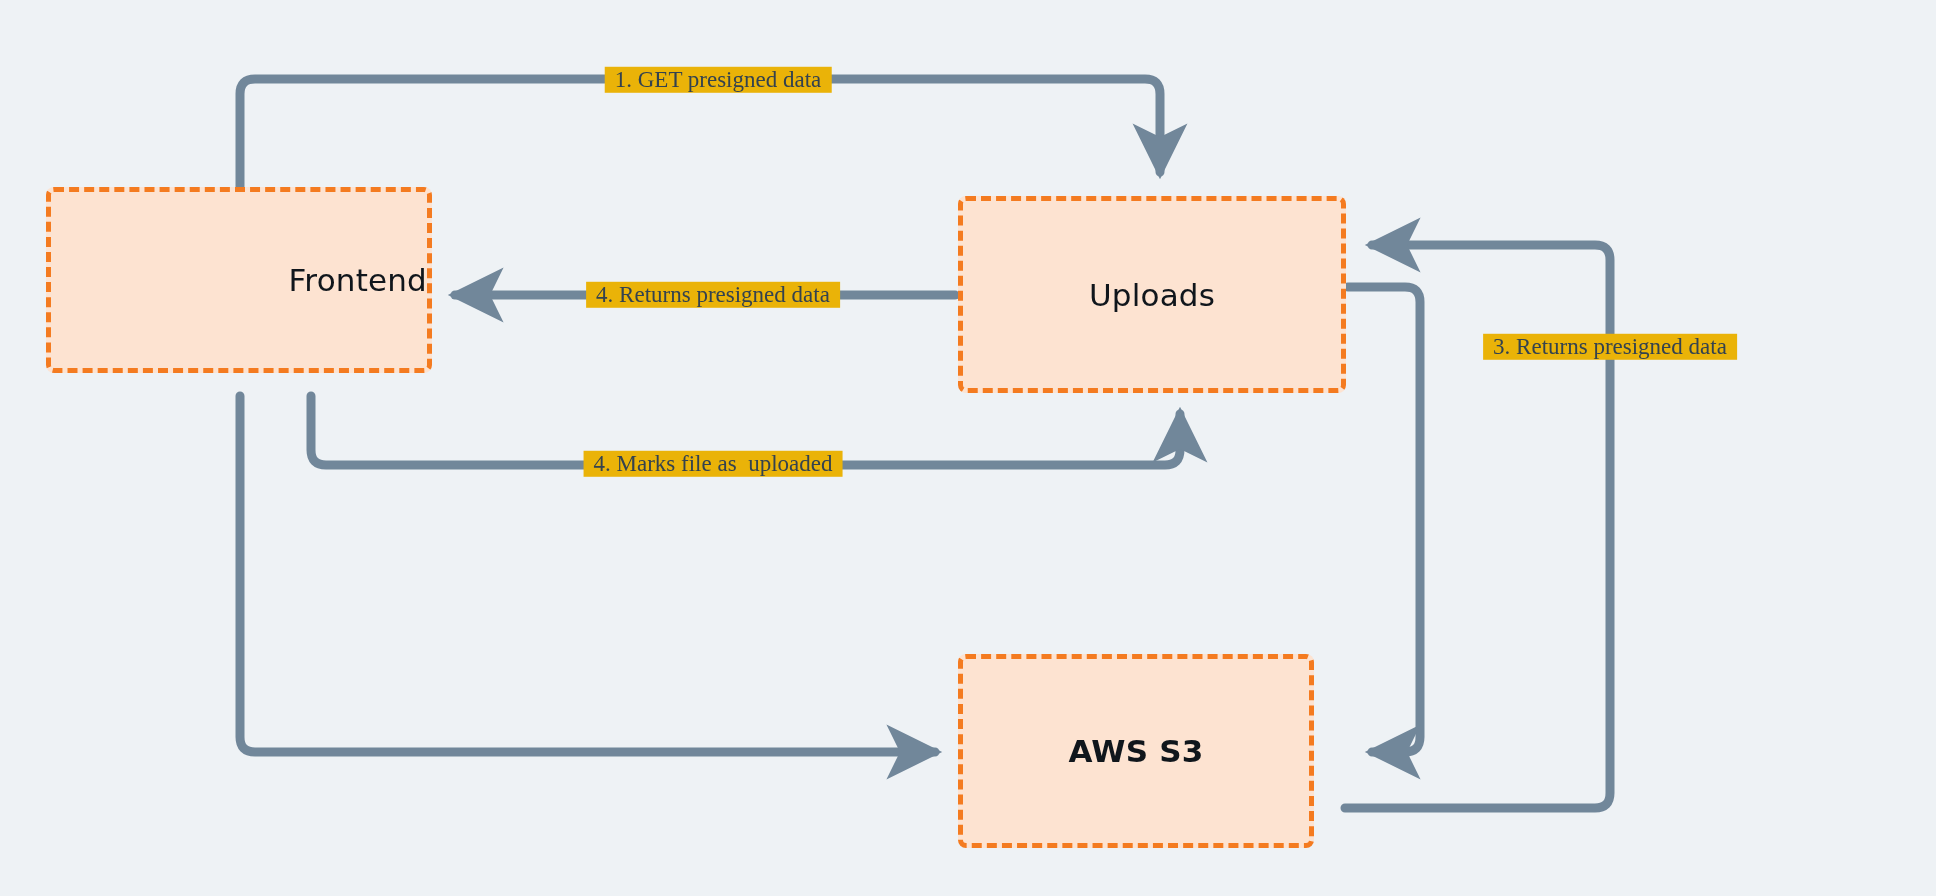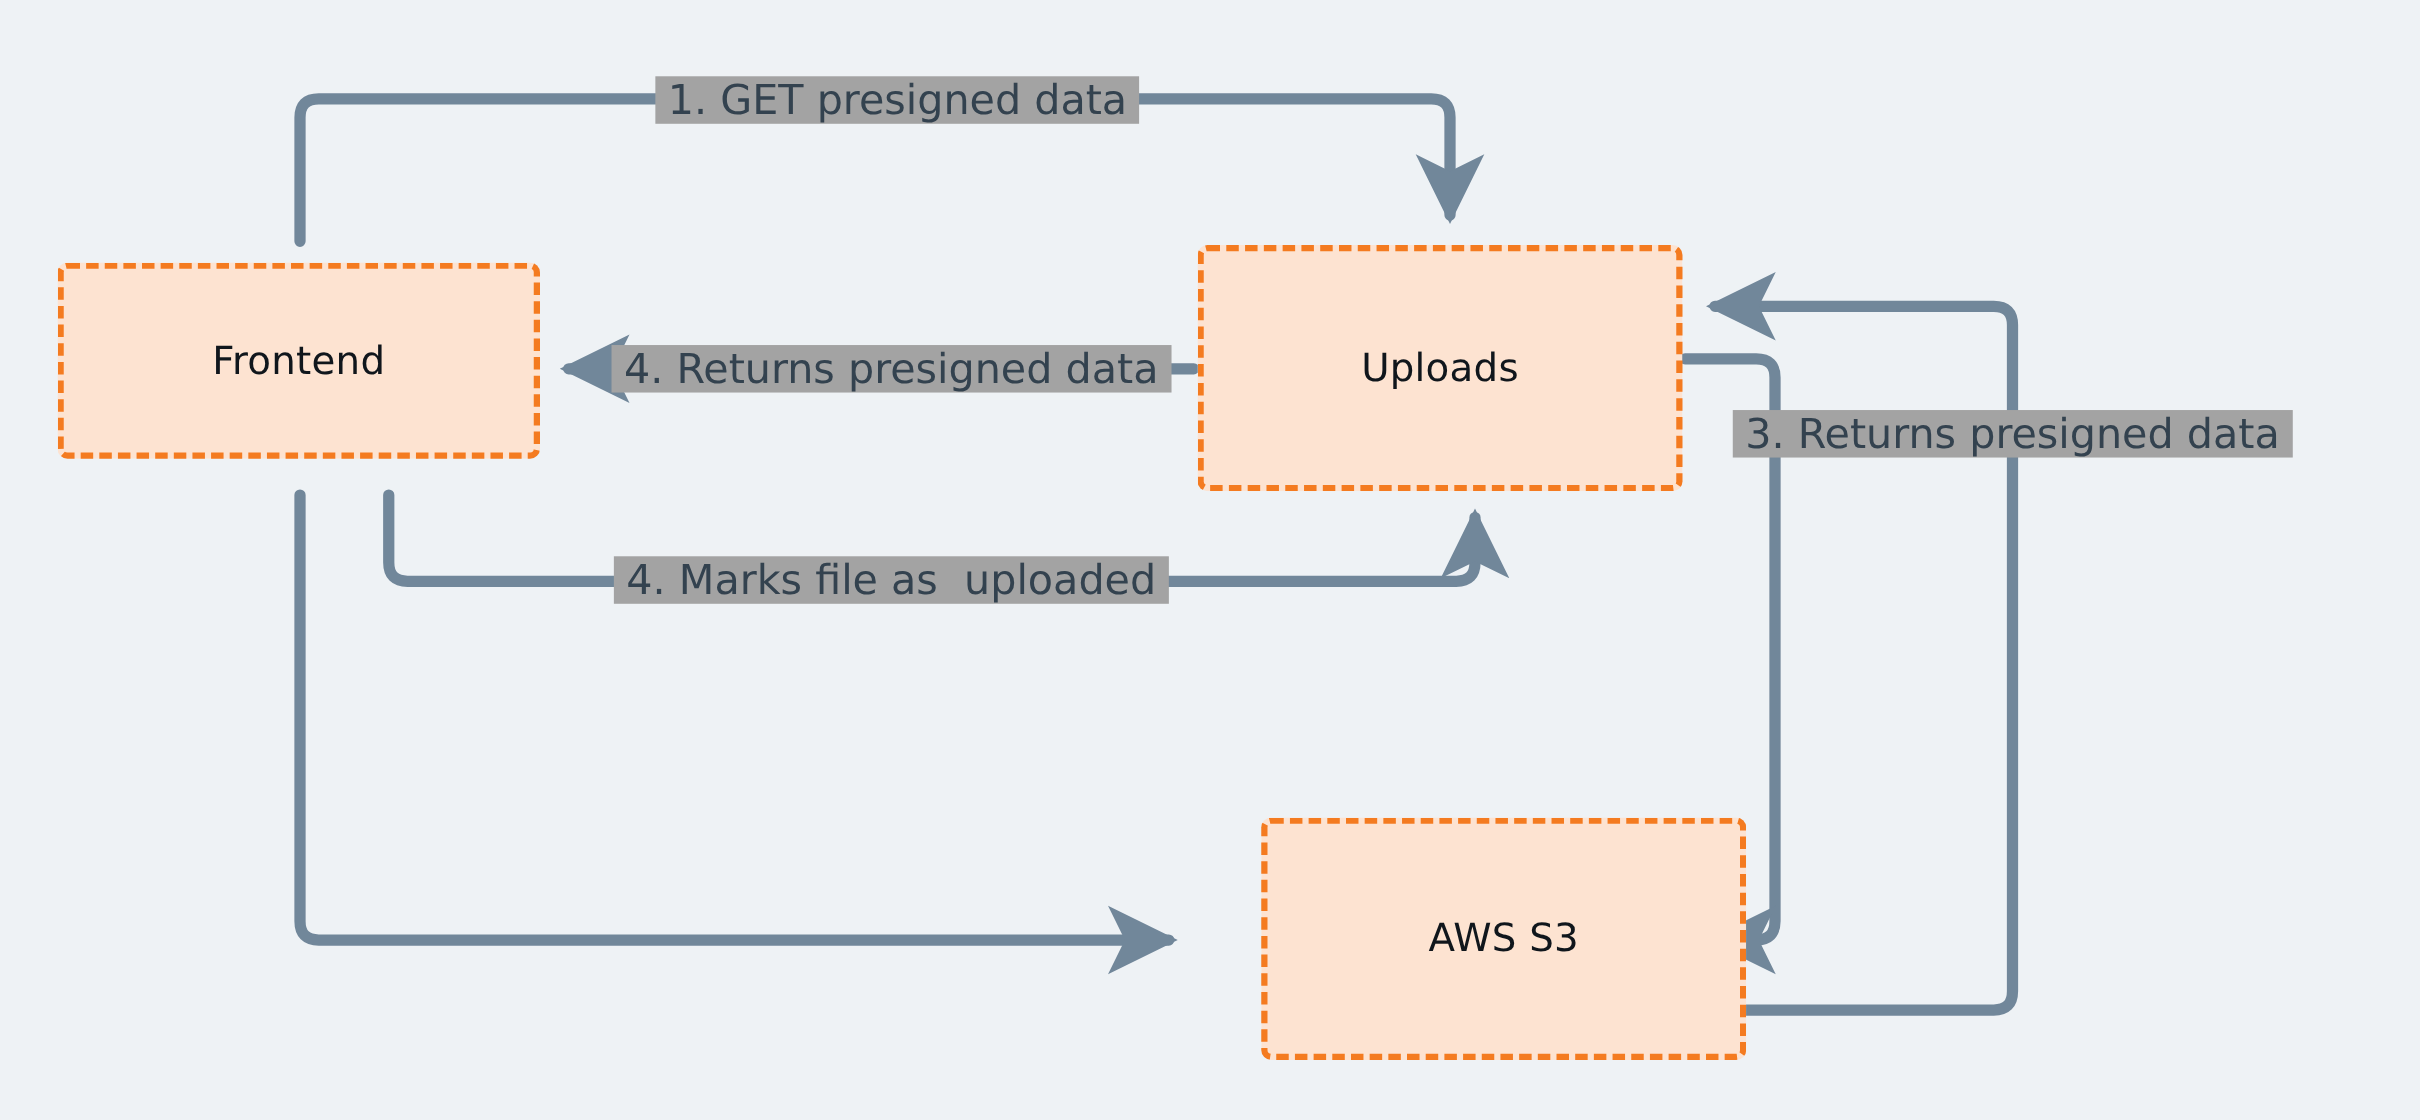--- a/index.html
+++ b/index.html
@@ -37,27 +37,28 @@
     justify-content: center;
   }
   .node-label {
     font-size: 31px;
     color: #10161c;
     letter-spacing: 0.2px;
     white-space: pre;
   }
   .edge-label {
     position: absolute;
-    font-size: 33px;
+    font-size: 23px;
     color: #33424f;
     white-space: pre;
-    background: #a3a3a3;
+    background: #eab308;
     padding: 0 10px;
     line-height: 1.15;
     transform: translate(-50%, -50%);
+    font-family: Liberation Serif, serif;
   }
 </style>
 </head>
 <body>
 
 <div id="diagram-root">
 
   <svg class="canvas" viewBox="0 0 1936 896" xmlns="http://www.w3.org/2000/svg">
     <defs>
       <marker id="arrowhead" markerWidth="7" markerHeight="7" refX="5.4" refY="3.5" orient="auto" markerUnits="strokeWidth">
@@ -74,29 +75,29 @@
       <path d="M 311 396 L 311 450 Q 311 465 326 465 L 1165 465 Q 1180 465 1180 450 L 1180 414" marker-end="url(#arrowhead)"></path>
 
       <path d="M 240 396 L 240 737 Q 240 752 255 752 L 935 752" marker-end="url(#arrowhead)"></path>
 
       <path d="M 1348 287 L 1405 287 Q 1420 287 1420 302 L 1420 737 Q 1420 752 1405 752 L 1372 752" marker-end="url(#arrowhead)"></path>
 
       <path d="M 1345 808 L 1595 808 Q 1610 808 1610 793 L 1610 260 Q 1610 245 1595 245 L 1372 245" marker-end="url(#arrowhead)"></path>
     </g>
   </svg>
 
-  <div class="node-box" style="left:46px; top:210px; width:386px; height:157px;">
+  <div class="node-box" style="left:46px; top:187px; width:386px; height:186px;justify-content:flex-end;">
     <span class="node-label">Frontend</span>
   </div>
 
   <div class="node-box" style="left:958px; top:196px; width:388px; height:197px;">
     <span class="node-label">Uploads</span>
   </div>
 
-  <div class="node-box" style="left:1009px; top:654px; width:388px; height:194px;">
+  <div class="node-box" style="left:958px; top:654px; width:356px; height:194px;font-weight:bold;">
     <span class="node-label">AWS S3</span>
   </div>
 
   <div class="edge-label" style="left:718px; top:80px;">1. GET presigned data</div>
 
 
   <div class="edge-label" style="left:1610px; top:347px;">3. Returns presigned data</div>
 
   <div class="edge-label" style="left:713px; top:295px;">4. Returns presigned data</div>
 

